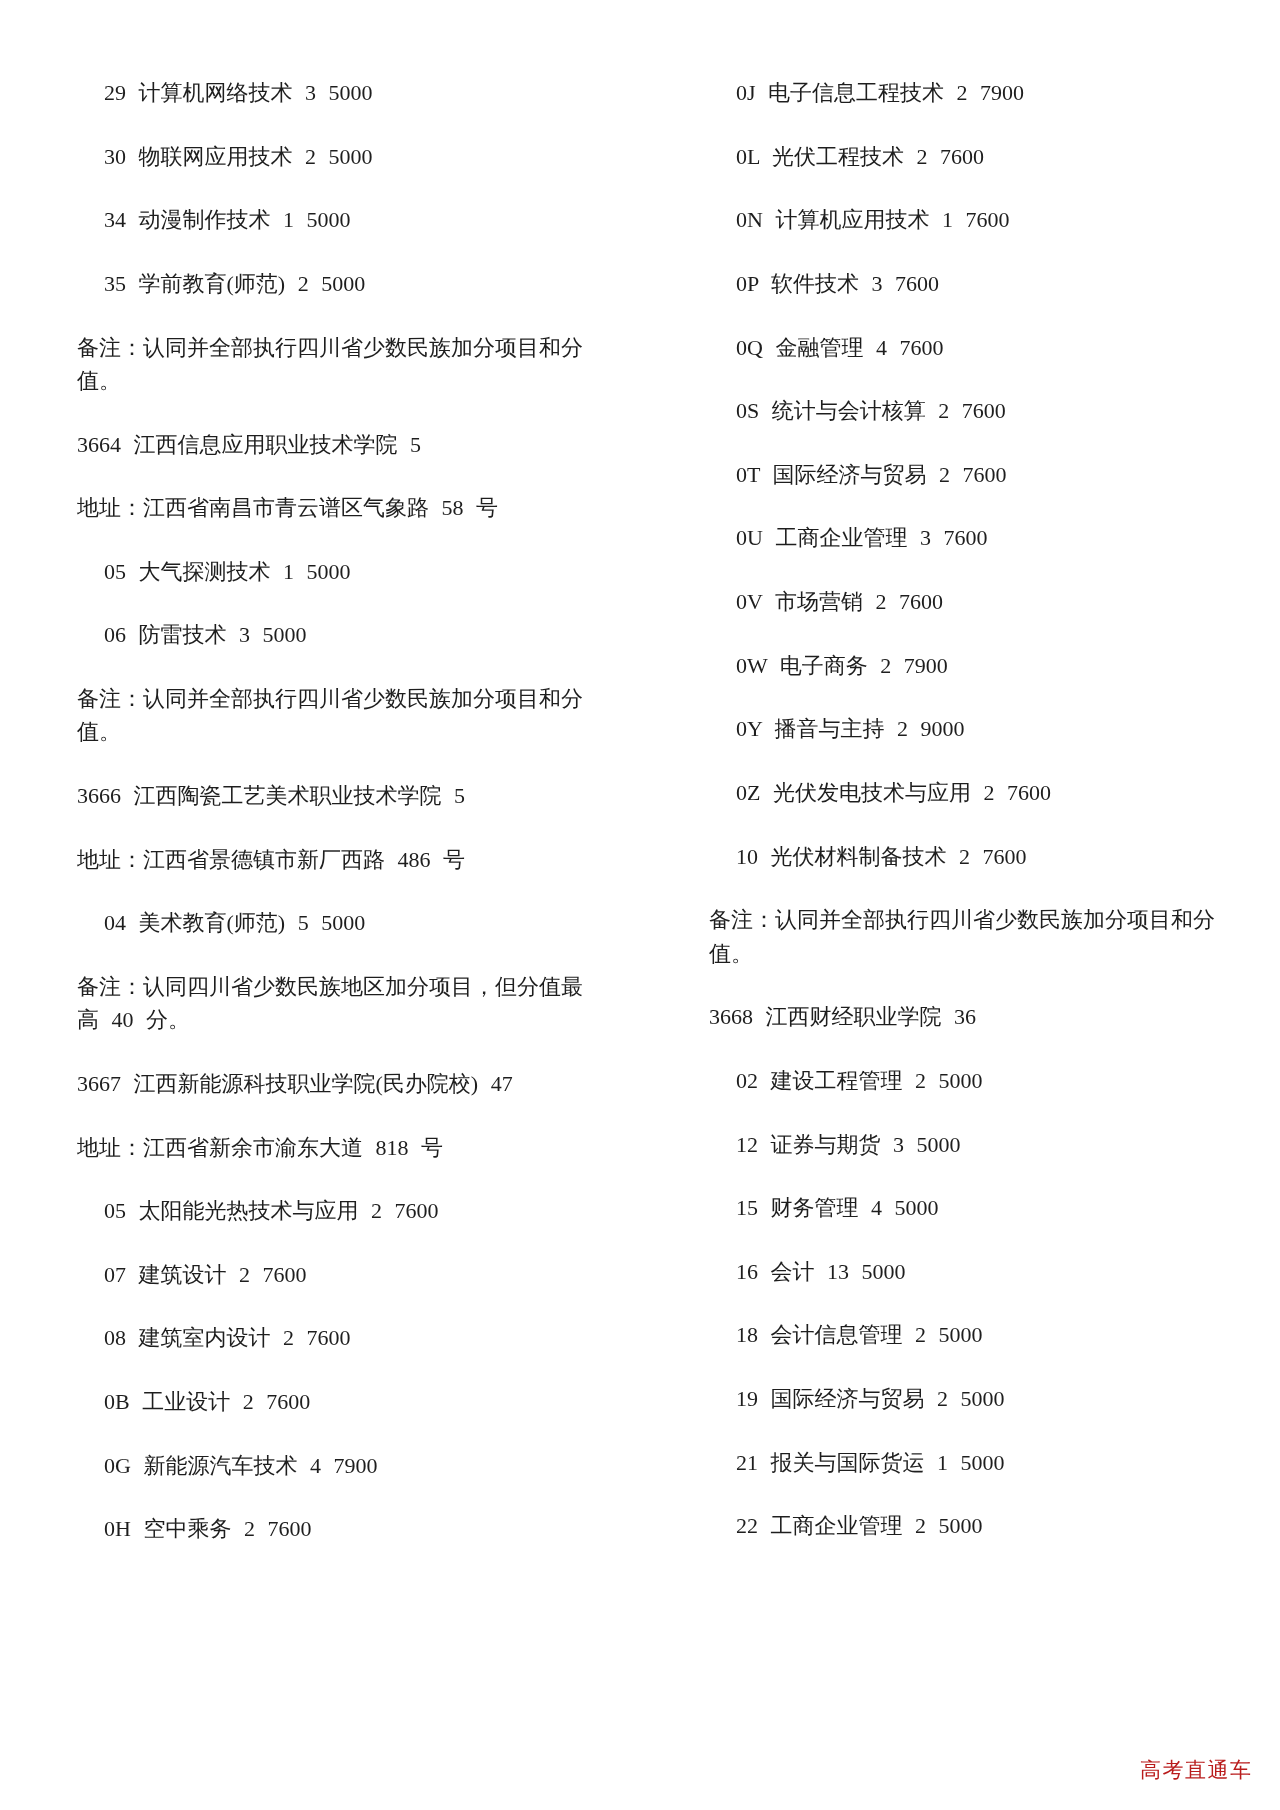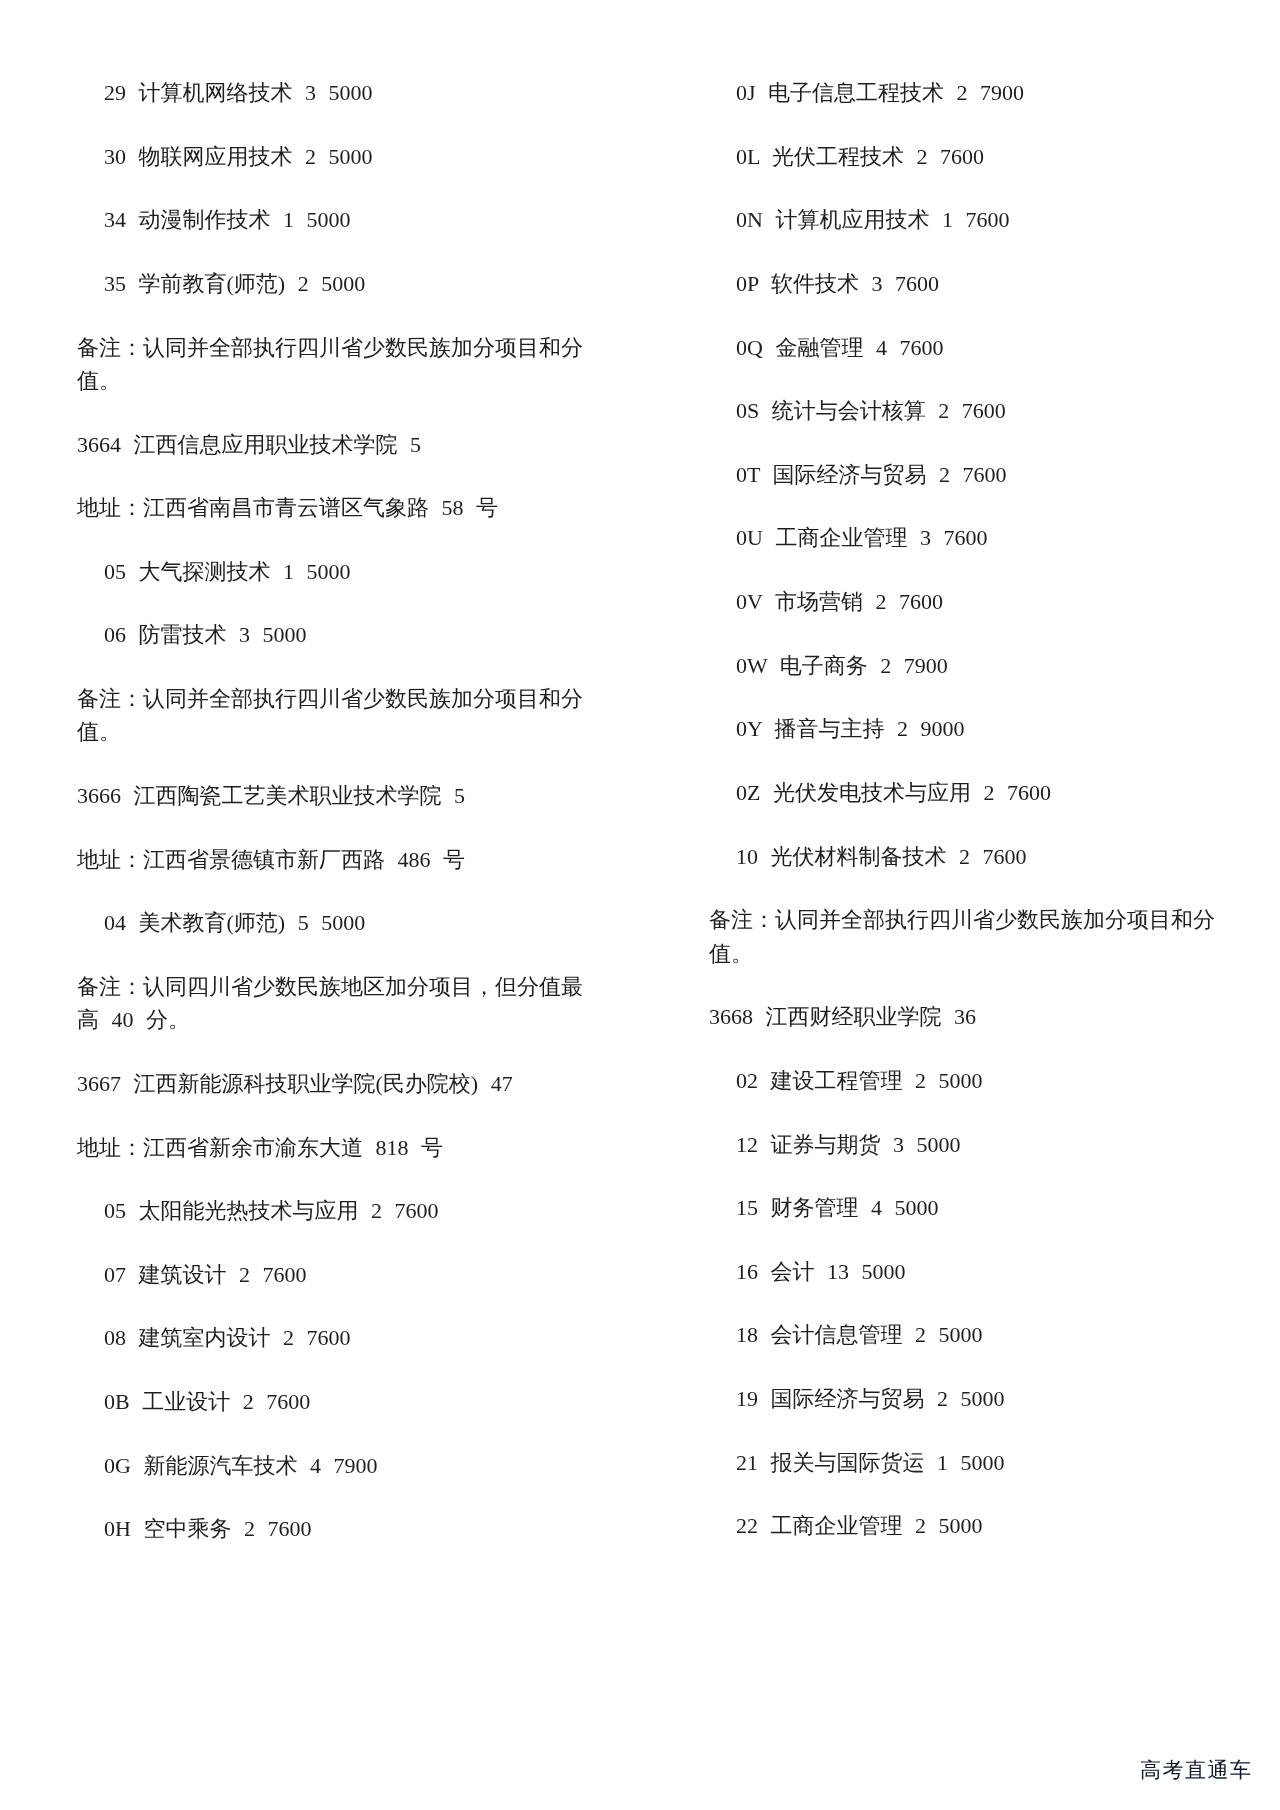--- a/index.html
+++ b/index.html
@@ -182,14 +182,14 @@
       <div class="entry major">
         <div class="line">19 国际经济与贸易 2 5000</div>
       </div>
       <div class="entry major">
         <div class="line">21 报关与国际货运 1 5000</div>
       </div>
       <div class="entry major">
         <div class="line">22 工商企业管理 2 5000</div>
       </div>
     </div>
-  <div class="watermark" style="color: #0f172a;">高考直通车</div>
+  <div class="watermark" style="color: #b91c1c;">高考直通车</div>
 </div>
 
 </body></html>

